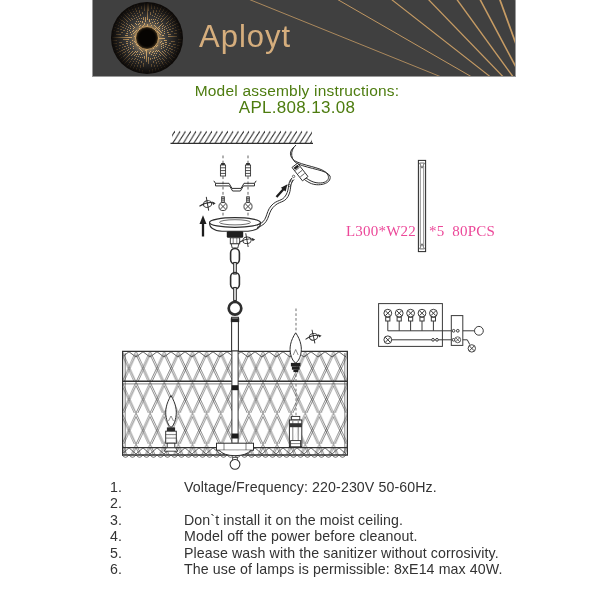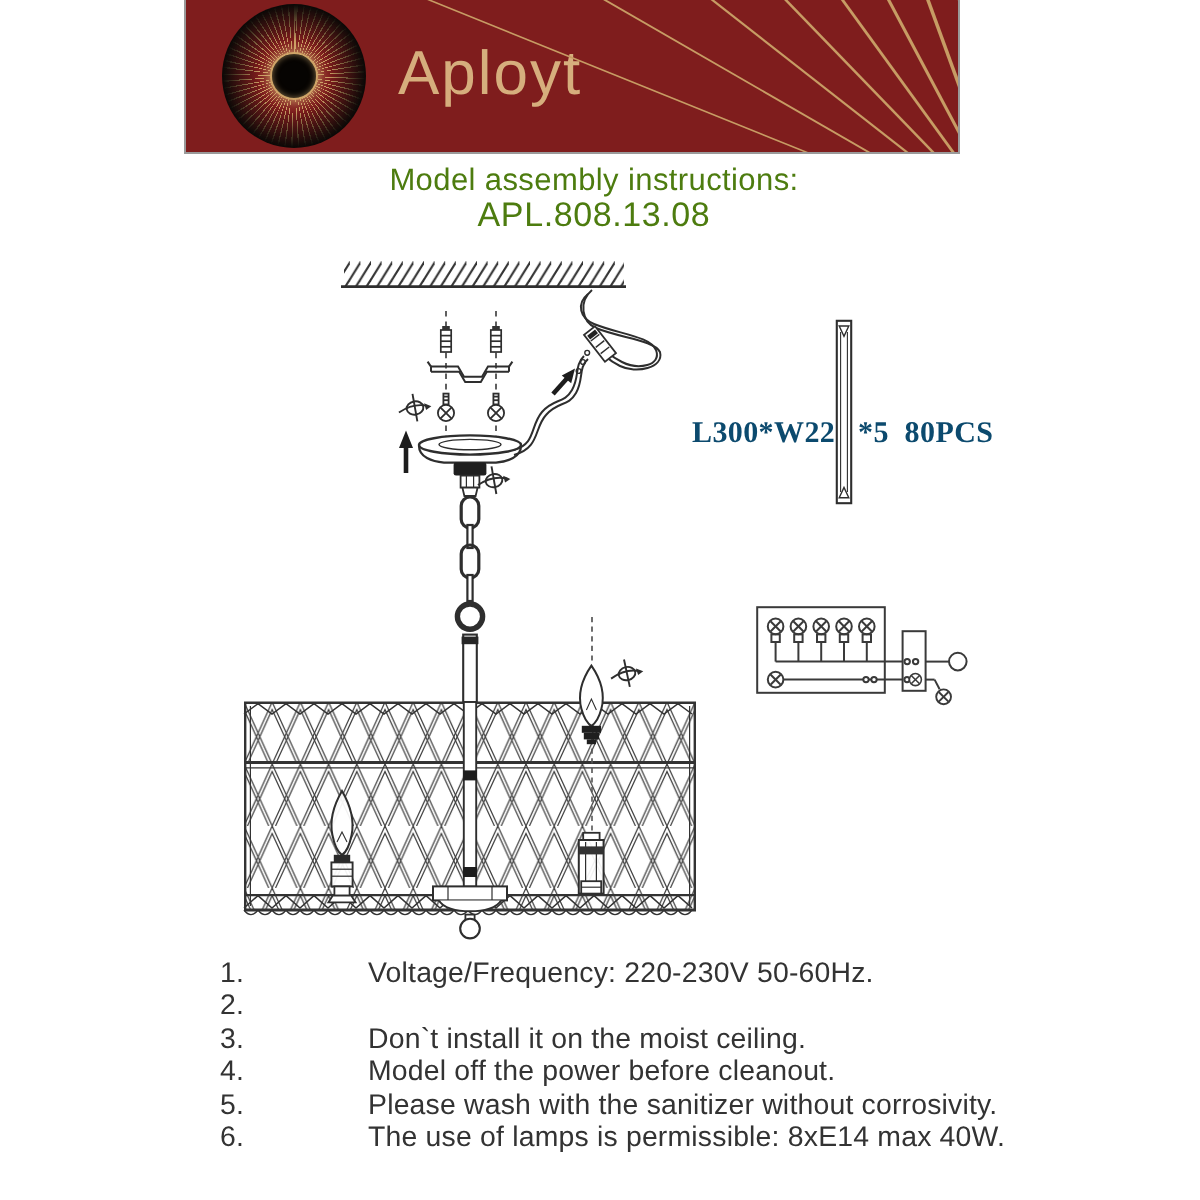--- a/index.html
+++ b/index.html
@@ -1,38 +1,38 @@
 <!DOCTYPE html>
 <html><head>
 <meta charset="utf-8">
 <style>
   html,body{margin:0;padding:0;background:#fff;}
   .sheet{position:relative;width:600px;height:600px;background:#fff;overflow:hidden;
          font-family:"Liberation Sans",sans-serif;}
   
-  .band{position:absolute;left:92px;top:0;width:388px;height:77px;background:#7f1d1d;
+  .band{position:absolute;left:92px;top:0;width:424px;height:77px;background:#404040;
         border:1px solid #9a9a9a;border-top:none;box-sizing:border-box;overflow:hidden;}
   .starburst{position:absolute;left:18px;top:2px;width:72px;height:72px;border-radius:50%;
         background:
           radial-gradient(circle at 50% 50%, rgba(12,9,7,0) 0 34%, #0c0907 70%),
           repeating-conic-gradient(from 2deg, rgba(208,165,105,.95) 0deg 1.15deg, rgba(12,9,7,0) 1.15deg 5.6deg);}
   .starburst::after{content:"";position:absolute;left:50%;top:50%;width:22px;height:22px;
         margin:-12px 0 0 -12px;border-radius:50%;background:#060402;border:1.5px solid #cfa468;
         box-shadow:0 0 6px 1px rgba(216,176,116,.85), inset 0 0 3px rgba(216,176,116,.6);}
   .brand{position:absolute;left:106px;top:18px;font-weight:300;font-size:31px;line-height:38px;
         color:#d6ae7d;letter-spacing:1px;}
   .rays{position:absolute;right:0;top:0;width:424px;height:77px;}
   
   .title,.model{position:absolute;left:0;right:6px;text-align:center;color:#4d7c0f;}
   .title{top:82px;font-size:15.5px;line-height:17px;letter-spacing:.2px;}
   .model{top:99px;font-size:17px;line-height:17px;letter-spacing:.3px;}
   
   .diagram{position:absolute;left:90px;top:126px;width:430px;height:352px;}
-  .part-label{position:absolute;font-family:"Liberation Serif",serif;font-size:15px;font-weight:700;
-        color:#0c4a6e;white-space:pre;letter-spacing:.2px;top:209px;}
+  .part-label{position:absolute;font-family:"Liberation Serif",serif;font-size:15px;font-weight:400;
+        color:#ec4899;white-space:pre;letter-spacing:.2px;top:223px;}
   .label-size{left:346px;width:69px;text-align:right;}
   .label-qty{left:429px;}
   
   .instructions{position:absolute;left:110px;top:479px;margin:0;padding:0;list-style:none;
         font-size:14.2px;line-height:16.45px;color:#333;letter-spacing:.1px;}
   .instructions li{display:flex;}
   .instructions .num{flex:0 0 33px;}
   .instructions .txt{white-space:nowrap;margin-left:41px;}
 </style>
 </head>

